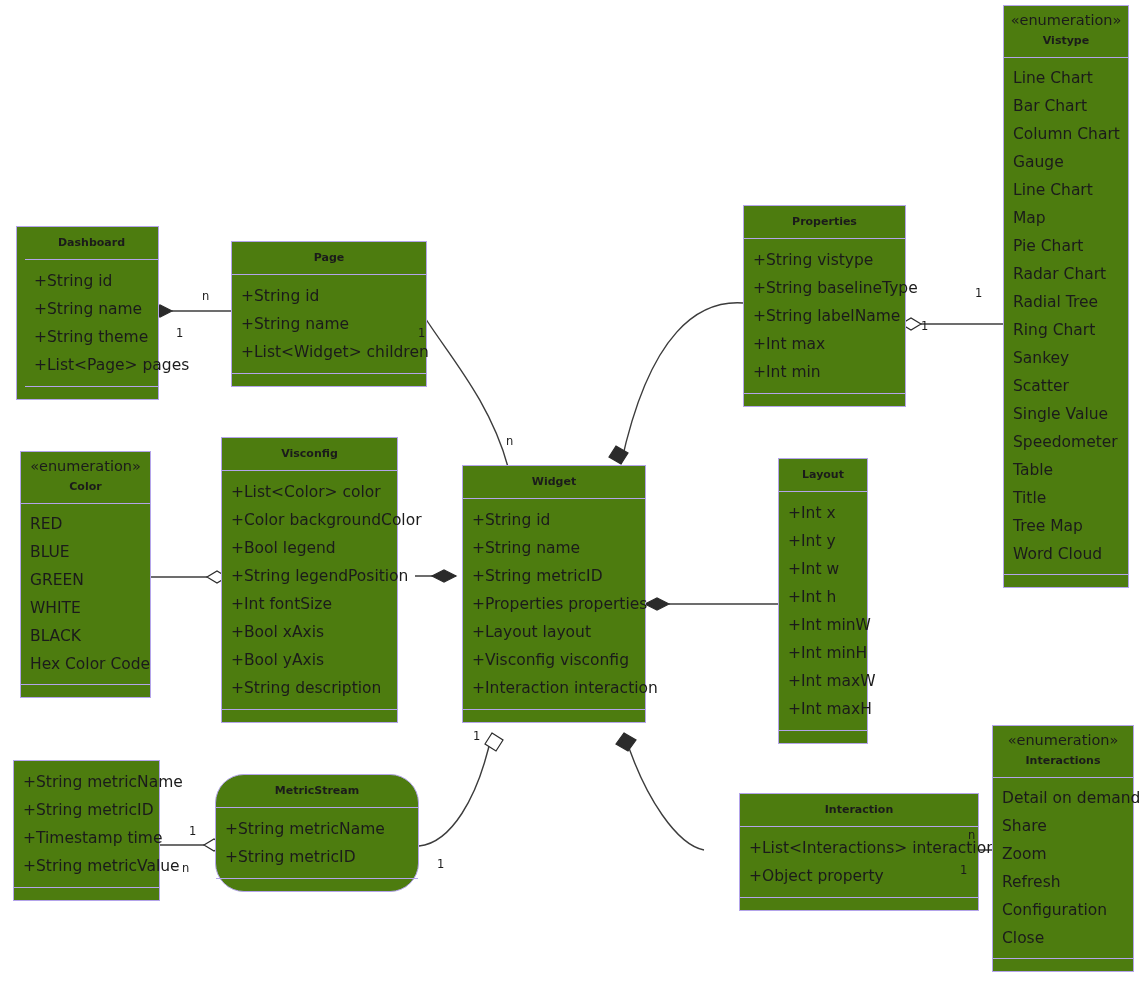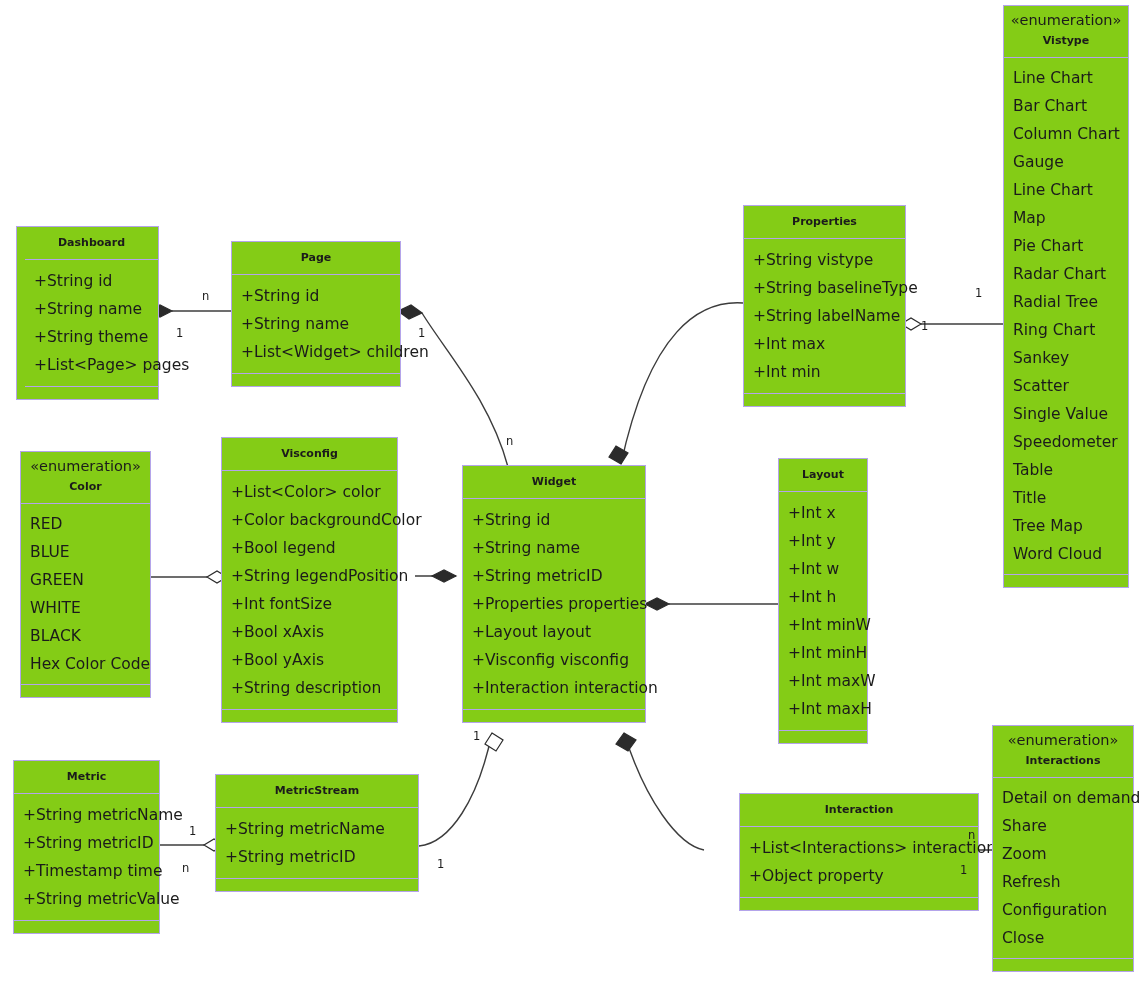--- a/index.html
+++ b/index.html
@@ -23,21 +23,21 @@
     left: 0;
     top: 0;
     width: 1144px;
     height: 991px;
     pointer-events: none;
     z-index: 1;
   }
   .uml {
     position: absolute;
     box-sizing: border-box;
-    background: #84cc16;
+    background: #4d7c0f;
     border: 1.5px solid #b4a4ea;
     z-index: 2;
   }
   .uml .hdr {
     box-sizing: border-box;
     border-bottom: 1.5px solid #b4a4ea;
     text-align: center;
     padding: 5px 6px 6px 6px;
   }
   .uml .stereo {
@@ -139,21 +139,21 @@
     </div>
     <div class="body">
       <div class="attr">+String id</div>
       <div class="attr">+String name</div>
       <div class="attr">+String theme</div>
       <div class="attr">+List&lt;Page&gt; pages</div>
     </div>
     <div class="foot"></div>
   </div>
 
-  <div class="uml" style="left:231px; top:241px; width:170px;">
+  <div class="uml" style="left:231px; top:241px; width:196px;">
     <div class="hdr">
       <span class="cname">Page</span>
     </div>
     <div class="body">
       <div class="attr">+String id</div>
       <div class="attr">+String name</div>
       <div class="attr">+List&lt;Widget&gt; children</div>
     </div>
     <div class="foot"></div>
   </div>
@@ -260,33 +260,30 @@
       <div class="attr">+Int h</div>
       <div class="attr">+Int minW</div>
       <div class="attr">+Int minH</div>
       <div class="attr">+Int maxW</div>
       <div class="attr">+Int maxH</div>
     </div>
     <div class="foot"></div>
   </div>
 
   <div class="uml" style="left:13px; top:760px; width:147px;">
-    <div class="hdr">
-      <span class="cname">Metric</span>
-    </div>
     <div class="body">
       <div class="attr">+String metricName</div>
       <div class="attr">+String metricID</div>
       <div class="attr">+Timestamp time</div>
       <div class="attr">+String metricValue</div>
     </div>
     <div class="foot"></div>
   </div>
 
-  <div class="uml" style="left:215px; top:774px; width:204px;">
+  <div class="uml" style="left:215px; top:774px; width:204px;border-radius:29px;">
     <div class="hdr">
       <span class="cname">MetricStream</span>
     </div>
     <div class="body">
       <div class="attr">+String metricName</div>
       <div class="attr">+String metricID</div>
     </div>
     <div class="foot"></div>
   </div>
 

